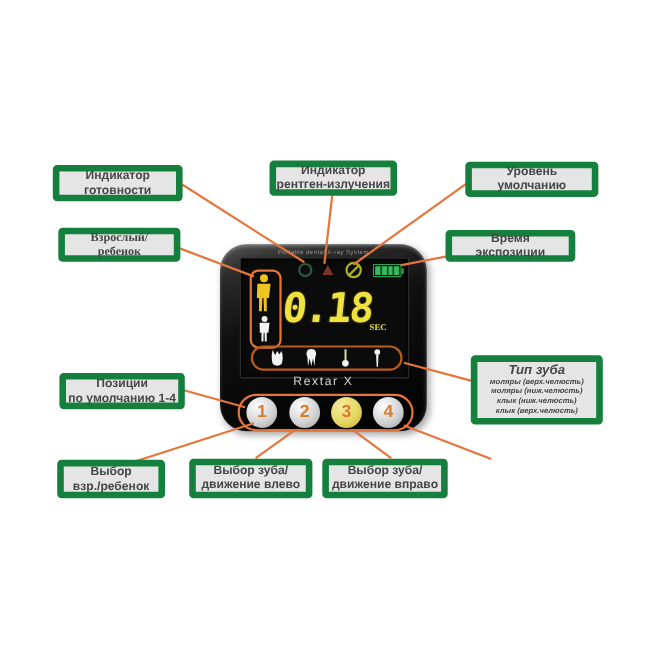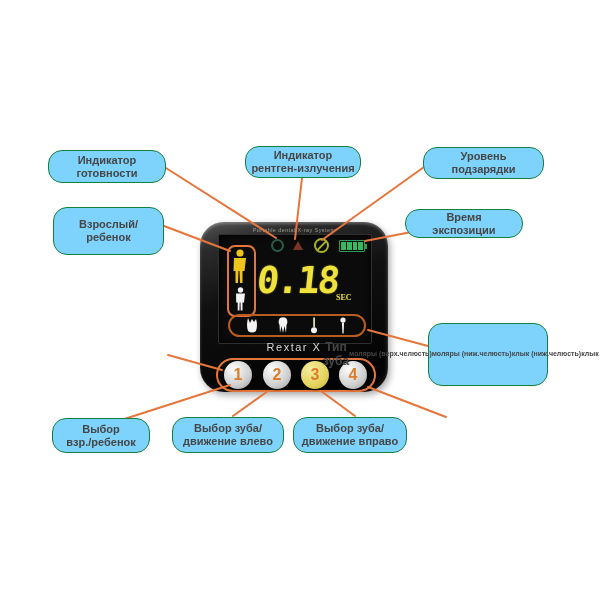--- a/index.html
+++ b/index.html
@@ -1,23 +1,23 @@
 <!DOCTYPE html>
 <html><head>
 <meta charset="utf-8">
 <style>
   html,body{margin:0;padding:0;background:#fff;}
   .canvas{position:relative;width:600px;height:600px;background:#fff;overflow:hidden;
           font-family:"Liberation Sans", sans-serif;}
   
-  .callout{position:absolute;background:#7dd3fc;border:1px solid #15803d;border-radius:14px;
+  .callout{position:absolute;background:#e5e5e5;border:6px solid #15803d;border-radius:4px;
            color:#464646;font-weight:bold;font-size:11px;line-height:1.18;text-align:center;
            display:flex;align-items:center;justify-content:center;white-space:pre-line;
            box-sizing:border-box;z-index:5;}
-  .callout.small-multi{flex-direction:row;padding:2px 1px;}
+  .callout.small-multi{flex-direction:column;padding:2px 1px;font-style:italic;}
   .callout .cl-title{font-size:12px;line-height:1.1;}
   .callout .cl-line{font-size:7px;line-height:1.25;white-space:nowrap;}
   
   svg.lines{position:absolute;left:0;top:0;z-index:4;pointer-events:none;}
   
   .device{position:absolute;left:200px;top:222px;width:188px;height:170px;border-radius:24px;
           background:linear-gradient(165deg,#555 0%,#2b2b2b 14%,#101010 40%,#000 100%);
           box-shadow:inset 0 2px 3px rgba(255,255,255,.28), inset -2px -2px 4px rgba(255,255,255,.07),
                      2px 3px 7px rgba(0,0,0,.35);z-index:2;}
   .tagline{position:absolute;left:0;right:0;top:5px;text-align:center;color:#9a9890;
@@ -145,28 +145,30 @@
     </g>
   </svg>
 
   <div class="callout" style="left:48px;top:150px;width:118px;height:33px;">Индикатор
 готовности</div>
 
   <div class="callout" style="left:245px;top:146px;width:116px;height:32px;">Индикатор
 рентген-излучения</div>
 
   <div class="callout" style="left:423px;top:147px;width:121px;height:32px;">Уровень
-подзарядки</div>
+умолчанию</div>
 
-  <div class="callout" style="left:53px;top:207px;width:111px;height:48px;">Взрослый/
+  <div class="callout" style="left:53px;top:207px;width:111px;height:31px;font-family:Liberation Serif, serif;">Взрослый/
 ребенок</div>
 
   <div class="callout" style="left:405px;top:209px;width:118px;height:29px;">Время
 экспозиции</div>
 
+  <div class="callout" style="left:54px;top:339px;width:114px;height:33px;">Позиции
+по умолчанию 1-4</div>
 
   <div class="callout small-multi" style="left:428px;top:323px;width:120px;height:63px;">
     <div class="cl-title">Тип зуба</div>
     <div class="cl-line">моляры (верх.челюсть)</div>
     <div class="cl-line">моляры (ниж.челюсть)</div>
     <div class="cl-line">клык (ниж.челюсть)</div>
     <div class="cl-line">клык (верх.челюсть)</div>
   </div>
 
   <div class="callout" style="left:52px;top:418px;width:98px;height:35px;">Выбор

